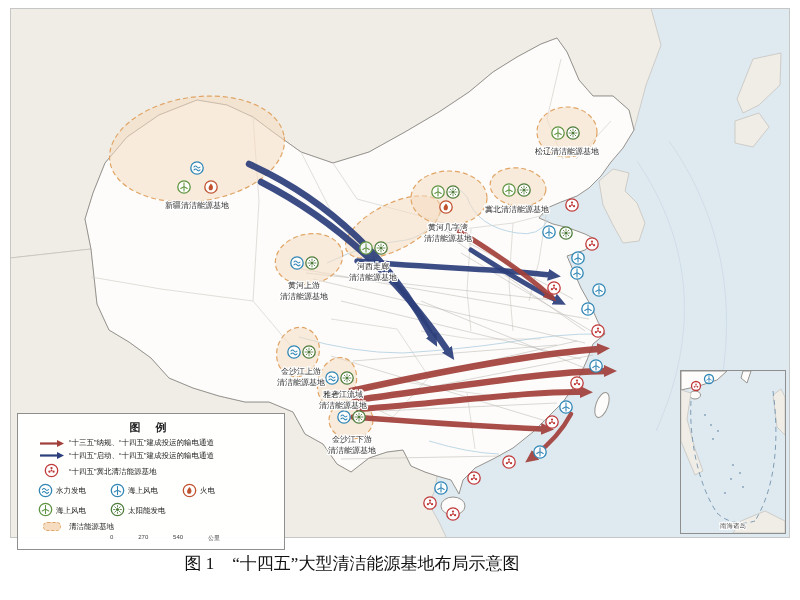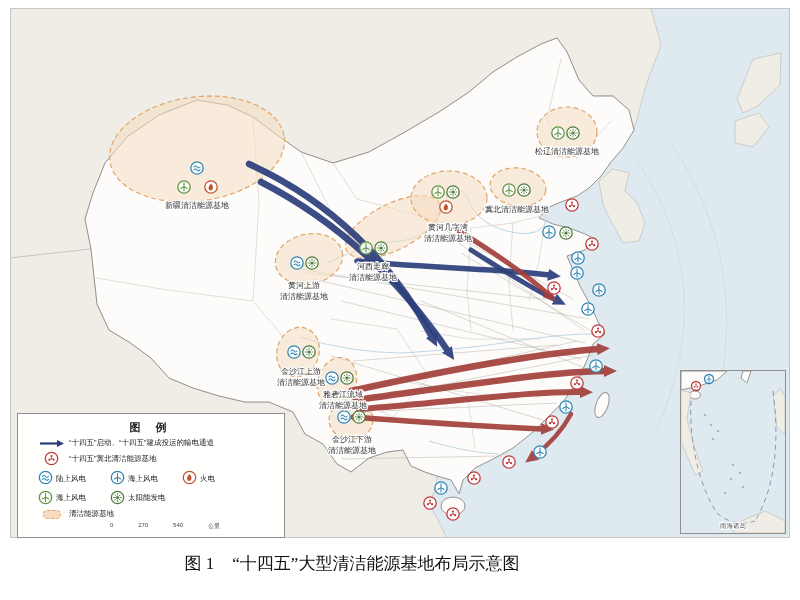--- a/index.html
+++ b/index.html
@@ -518,20 +518,29 @@
           <text x="342" y="396" class="base-label">雅砻江流域</text>
           <text x="342" y="406.5" class="base-label">清洁能源基地</text>
           <text x="351" y="441" class="base-label">金沙江下游</text>
           <text x="351" y="451.5" class="base-label">清洁能源基地</text>
         </g>
     </svg>
 
     <div class="legend">
       <div class="lg-title">图 例</div>
 
+      <div class="lg-row">
+        <span class="lg-sym">
+          <svg width="26" height="9" viewBox="0 0 26 9">
+            <path d="M1,4.5 L19,4.5" style="stroke:var(--arrow-red);stroke-width:2.2;fill:none"></path>
+            <path d="M18,1 L25,4.5 L18,8 Z" style="fill:var(--arrow-red)"></path>
+          </svg>
+        </span>
+        <span class="lg-txt">“十三五”纳规、“十四五”建成投运的输电通道</span>
+      </div>
 
       <div class="lg-row">
         <span class="lg-sym">
           <svg width="26" height="9" viewBox="0 0 26 9">
             <path d="M1,4.5 L19,4.5" style="stroke:var(--arrow-blue);stroke-width:2.2;fill:none"></path>
             <path d="M18,1 L25,4.5 L18,8 Z" style="fill:var(--arrow-blue)"></path>
           </svg>
         </span>
         <span class="lg-txt">“十四五”启动、“十四五”建成投运的输电通道</span>
       </div>
@@ -557,21 +566,21 @@
       <div class="lg-row lg-multi">
         <span class="lg-item">
             <span><svg width="15" height="15" viewBox="-7.5 -7.5 15 15">
                 <g transform="translate(0,0)">
                   <circle r="6.2" fill="#fff" fill-opacity="0.94" stroke="#2f86b5" stroke-width="1.3"></circle>
                   <g transform="scale(0.9538461538461539)" stroke="#2f86b5" fill="none" stroke-width="1.1" stroke-linecap="round">
                     <path d="M-3.2,-1 Q-1.6,-3 0,-1 Q1.6,1 3.2,-1 M-3.2,2 Q-1.6,0 0,2 Q1.6,4 3.2,2"></path>
                   </g>
                 </g>
               </svg></span>
-            <span class="lg-txt">陆上风电</span>
+            <span class="lg-txt">水力发电</span>
           </span>
         <span class="lg-item">
             <span><svg width="15" height="15" viewBox="-7.5 -7.5 15 15">
                 <g transform="translate(0,0)">
                   <circle r="6.2" fill="#fff" fill-opacity="0.94" stroke="#2f86b5" stroke-width="1.3"></circle>
                   <g transform="scale(0.9538461538461539)" stroke="#2f86b5" fill="none" stroke-width="1.1" stroke-linecap="round">
                     <path d="M0,4.2 L0,-0.4 M0,-0.4 L0,-4.4 M0,-0.4 L3.4,1.6 M0,-0.4 L-3.4,1.6"></path>
                   </g>
                 </g>
               </svg></span>

